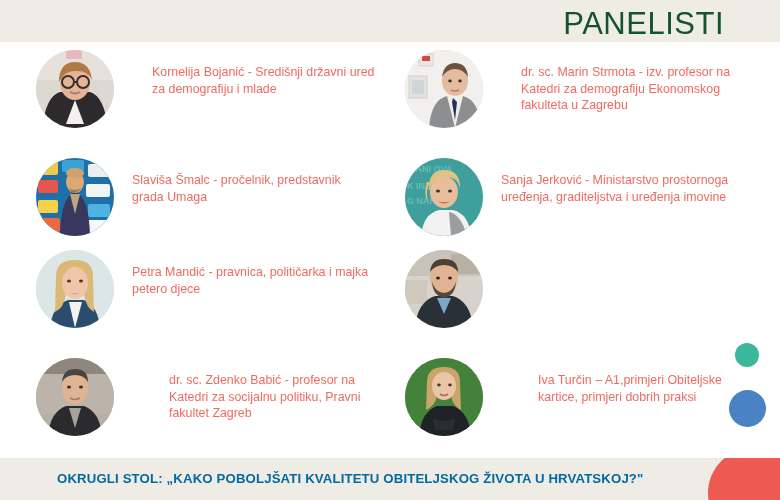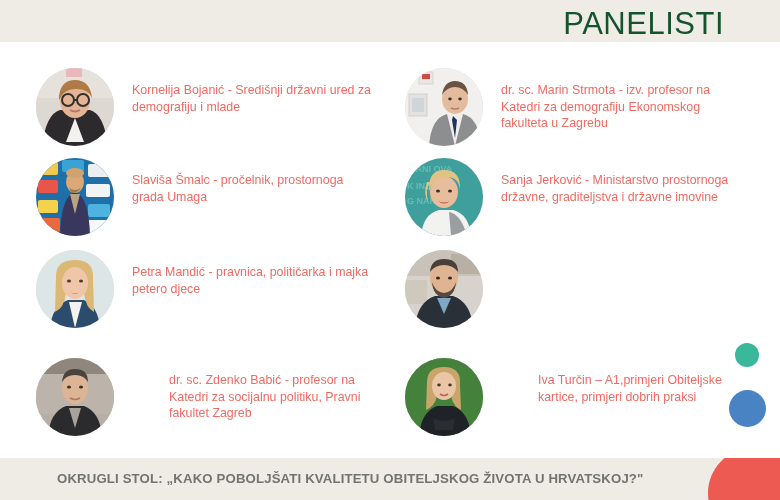--- a/index.html
+++ b/index.html
@@ -52,21 +52,21 @@
     height: 406px;
   }
   .panelist {
     position: absolute;
     display: flex;
     align-items: flex-start;
     width: 350px;
   }
   .col-left  { left: 36px; }
   .col-right { left: 405px; }
-  .row-1 { top: 26px; }
+  .row-1 { top: 8px; gap: 20px; }
   .row-2 { top: 116px; }
   .row-3 { top: 208px; }
   .row-4 { top: 316px; gap: 37px; }
 
   .avatar {
     width: 78px;
     height: 78px;
     border-radius: 50%;
     flex: 0 0 78px;
     overflow: hidden;
@@ -128,21 +128,21 @@
   }
   .banner-text {
     position: absolute;
     left: 57px;
     top: 0;
     height: 42px;
     line-height: 42px;
     font-size: 13.2px;
     font-weight: bold;
     letter-spacing: 0.15px;
-    color: #737373;
+    color: #0369a1;
     white-space: nowrap;
     font-family: "Liberation Sans", sans-serif;
   }
 </style>
 </head>
 <body>
 
 <div class="slide">
 
   <div class="header-band"></div>
@@ -204,41 +204,41 @@
           <rect x="2" y="60" width="22" height="14" rx="2" fill="#ea6a3d"></rect>
           <rect x="50" y="62" width="24" height="14" rx="2" fill="#f5f7f8"></rect>
           <rect x="30" y="54" width="20" height="24" fill="#cdb393"></rect>
           <path d="M24 78 Q25 38 39 34 Q53 38 54 78 Z" fill="#39375e"></path>
           <path d="M34 36 L39 56 L44 36 Z" fill="#b9a584"></path>
           <ellipse cx="39" cy="24" rx="9" ry="11" fill="#dba877"></ellipse>
           <ellipse cx="39" cy="15" rx="9" ry="5" fill="#cfa26f"></ellipse>
           <path d="M33 30 Q39 34 45 30 Q42 35 36 35 Z" fill="#9c7a55"></path>
         </svg>
       </div>
-      <div class="panelist-text">Slaviša Šmalc - pročelnik, prostornoga grada Umaga</div>
+      <div class="panelist-text">Slaviša Šmalc - pročelnik, predstavnik grada Umaga</div>
     </div>
 
     <div class="panelist col-right row-2">
       <div class="avatar">
         <svg viewBox="0 0 78 78" xmlns="http://www.w3.org/2000/svg">
           <rect width="78" height="78" fill="#3f9f9c"></rect>
           <text x="4" y="14" font-family="Liberation Sans, sans-serif" font-size="9" font-weight="bold" fill="#64bcb6">DANI OVA</text>
           <text x="2" y="31" font-family="Liberation Sans, sans-serif" font-size="9" font-weight="bold" fill="#64bcb6">K        INZ</text>
           <text x="2" y="46" font-family="Liberation Sans, sans-serif" font-size="9" font-weight="bold" fill="#64bcb6">G      NAR</text>
           <path d="M16 78 Q18 56 34 52 L48 52 Q64 56 66 78 Z" fill="#f2f2f0"></path>
           <path d="M44 54 Q56 56 62 78 L46 78 Z" fill="#9b9ea0"></path>
           <ellipse cx="39" cy="34" rx="14" ry="16" fill="#e8bd9c"></ellipse>
           <path d="M24 30 Q24 12 39 12 Q56 12 55 32 Q54 18 39 19 Q27 20 24 34 Z" fill="#e0c285"></path>
           <path d="M22 24 Q18 36 23 44 Q20 32 25 24 Z" fill="#e0c285"></path>
           <ellipse cx="33" cy="33" rx="2" ry="1.6" fill="#3b342d"></ellipse>
           <ellipse cx="45" cy="33" rx="2" ry="1.6" fill="#3b342d"></ellipse>
           <path d="M33 43 Q39 48 45 43 Q39 46 33 43 Z" fill="#c4463f"></path>
         </svg>
       </div>
-      <div class="panelist-text">Sanja Jerković - Ministarstvo prostornoga državne, graditeljstva i državne imovine</div>
+      <div class="panelist-text">Sanja Jerković - Ministarstvo prostornoga uređenja, graditeljstva i uređenja imovine</div>
     </div>
 
     <div class="panelist col-left row-3">
       <div class="avatar">
         <svg viewBox="0 0 78 78" xmlns="http://www.w3.org/2000/svg">
           <rect width="78" height="78" fill="#dde6e7"></rect>
           <path d="M14 78 Q16 56 32 50 L48 50 Q62 56 64 78 Z" fill="#2c4c6e"></path>
           <path d="M33 52 L39 78 L46 52 Z" fill="#f4f3f1"></path>
           <path d="M20 26 Q20 10 39 10 Q58 10 57 28 L58 62 Q50 58 48 44 L30 44 Q28 58 19 62 Z" fill="#dcb877"></path>
           <ellipse cx="39" cy="33" rx="13" ry="16" fill="#f0c6a8"></ellipse>

